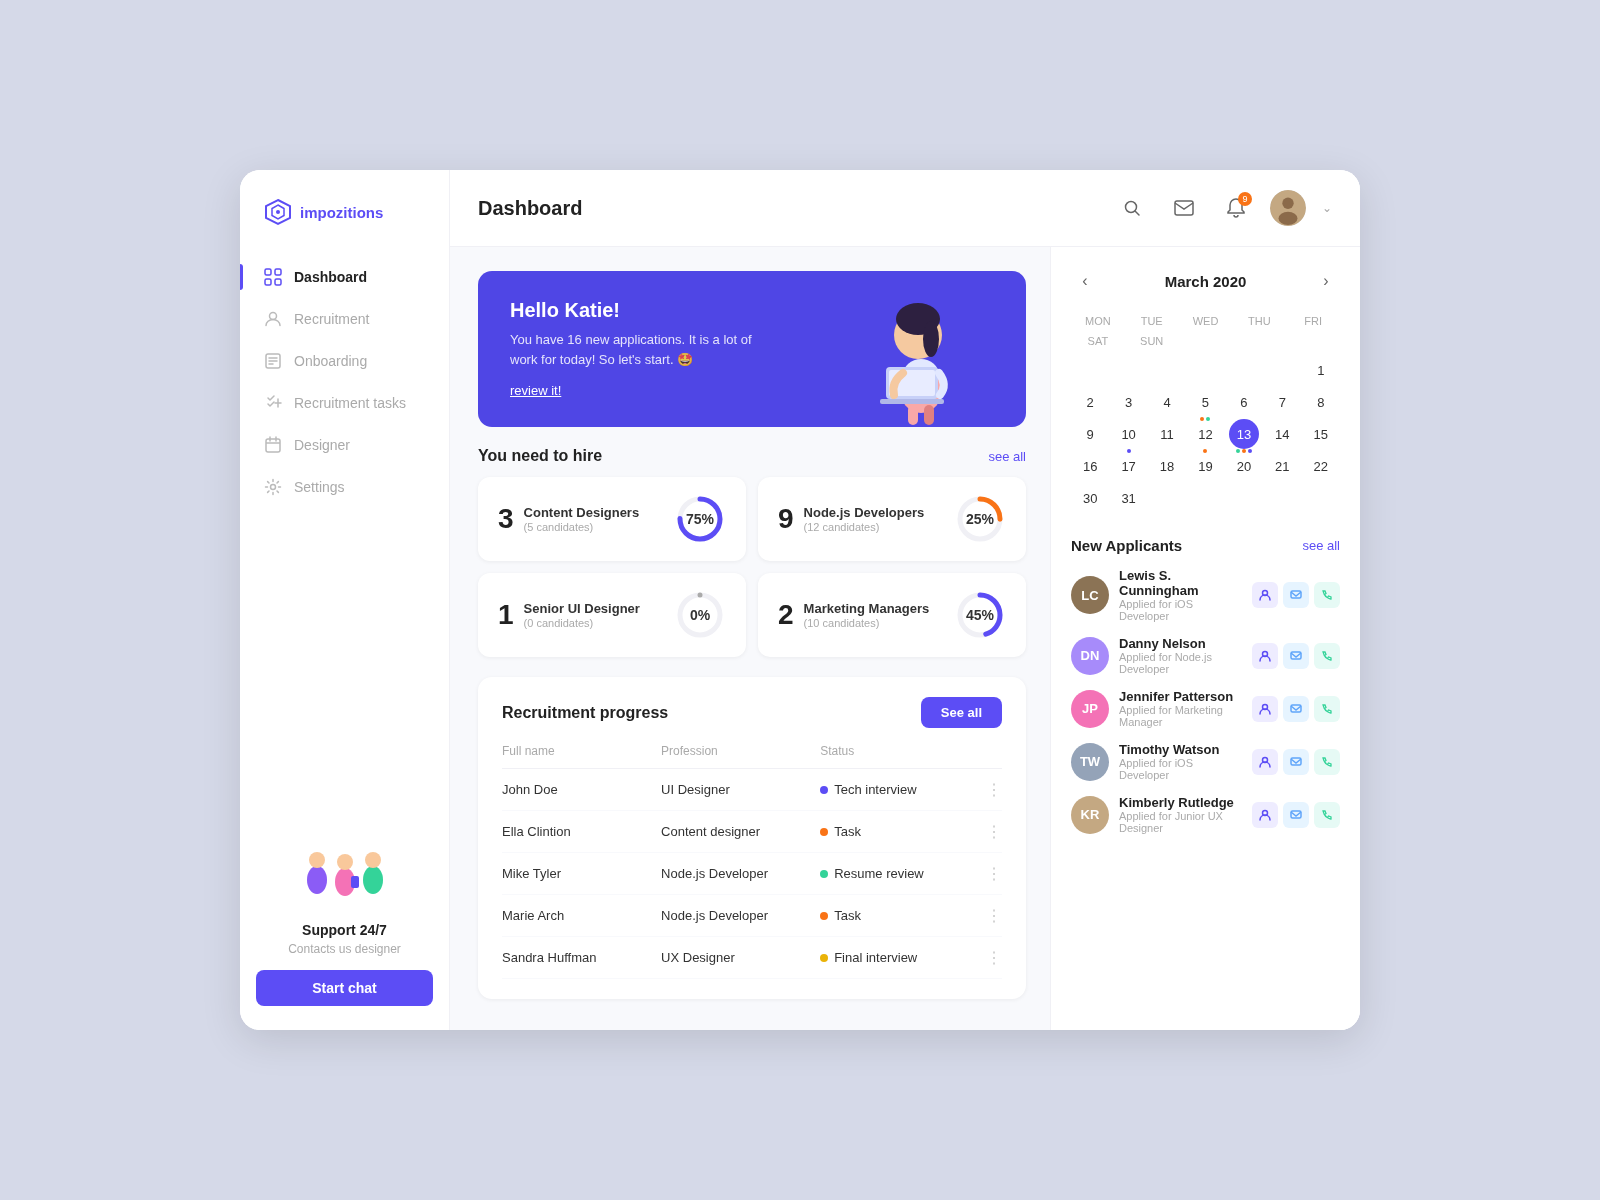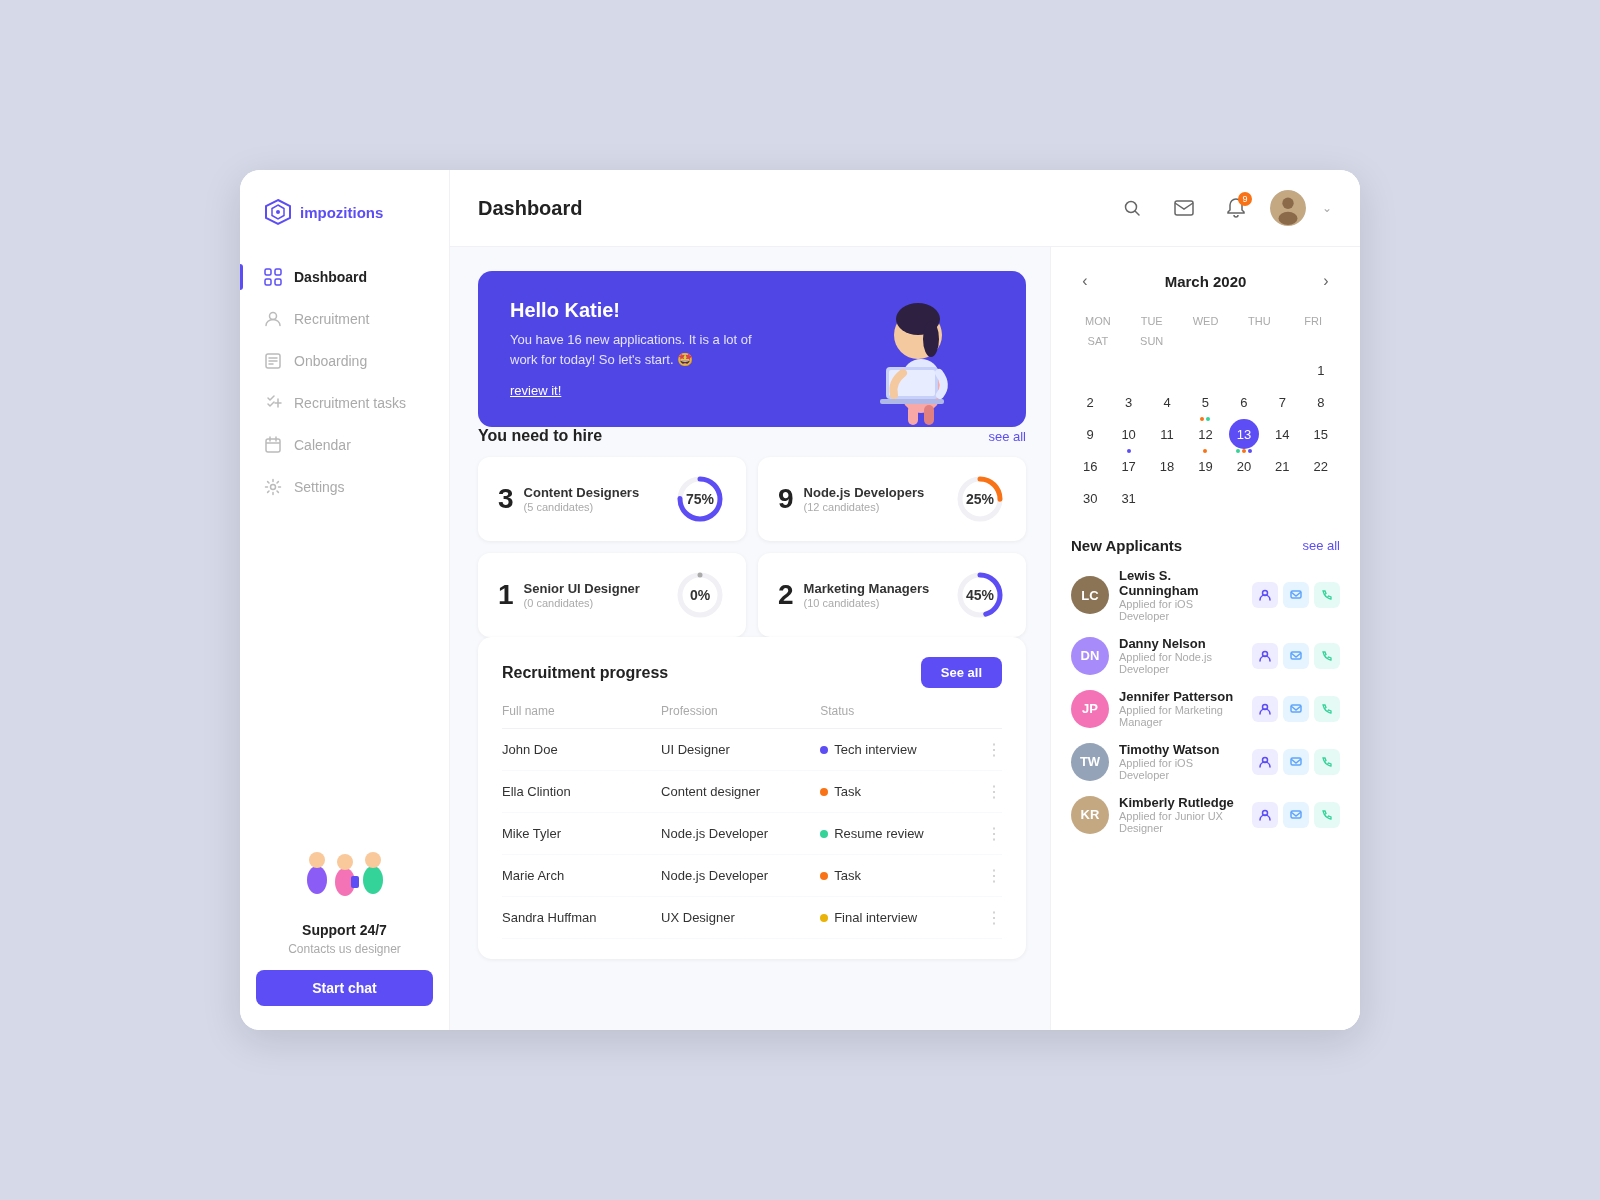--- a/index.html
+++ b/index.html
@@ -184,20 +184,21 @@
     .main-body {
       flex: 1;
       display: flex;
       gap: 0;
     }
     .center-panel {
       flex: 1;
       padding: 24px 24px 24px 28px;
       display: flex;
       flex-direction: column;
+      gap: 20px;
     }
     .right-panel {
       width: 310px;
       background: #fff;
       padding: 20px;
       border-left: 1px solid #f0f0f5;
       display: flex;
       flex-direction: column;
       gap: 24px;
     }
@@ -612,21 +613,21 @@
 
       <div class="nav-item">
         <span class="nav-icon">
           <svg width="18" height="18" viewBox="0 0 18 18" fill="none">
             <rect x="2" y="3" width="14" height="13" rx="2" stroke="#bbb" stroke-width="1.5"></rect>
             <line x1="2" y1="7" x2="16" y2="7" stroke="#bbb" stroke-width="1.5"></line>
             <line x1="6" y1="1" x2="6" y2="5" stroke="#bbb" stroke-width="1.5" stroke-linecap="round"></line>
             <line x1="12" y1="1" x2="12" y2="5" stroke="#bbb" stroke-width="1.5" stroke-linecap="round"></line>
           </svg>
         </span>
-        <span>Calendar</span>
+        <span>Designer</span>
       </div>
 
       <div class="nav-item">
         <span class="nav-icon">
           <svg width="18" height="18" viewBox="0 0 18 18" fill="none">
             <circle cx="9" cy="9" r="2.5" stroke="#bbb" stroke-width="1.5"></circle>
             <path d="M9 1.5v2M9 14.5v2M1.5 9h2M14.5 9h2M3.6 3.6l1.4 1.4M13 13l1.4 1.4M3.6 14.4l1.4-1.4M13 5l1.4-1.4" stroke="#bbb" stroke-width="1.5" stroke-linecap="round"></path>
           </svg>
         </span>
         <span>Settings</span>

